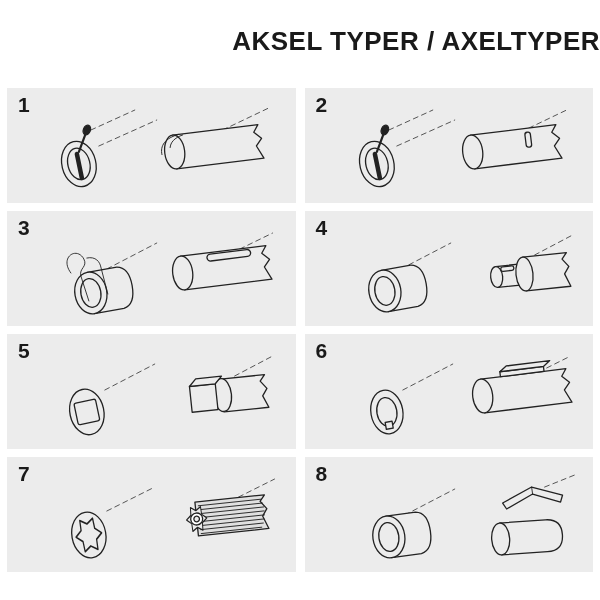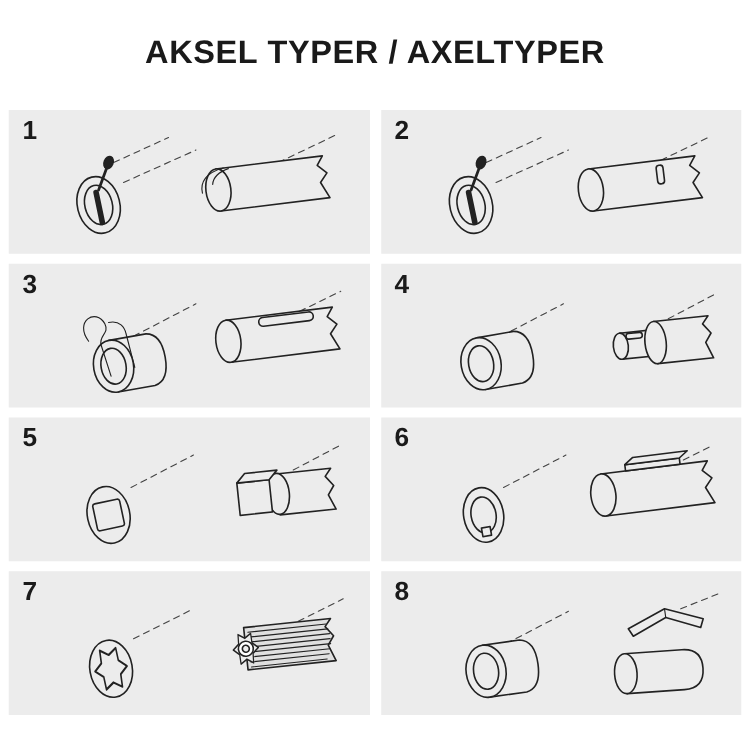--- a/index.html
+++ b/index.html
@@ -1,17 +1,17 @@
 <!DOCTYPE html>
 <html><head>
 <meta charset="utf-8">
 <style>
   html,body{margin:0;padding:0;background:#fff;}
   .page{position:relative;width:600px;height:600px;background:#ffffff;font-family:"Liberation Sans",sans-serif;overflow:hidden;}
-  .title{position:absolute;top:26px;left:0;width:100%;text-align:center;font-size:26px;font-weight:700;letter-spacing:.5px;color:#1a1a1a;}
+  .title{position:absolute;top:26px;left:0;width:100%;text-align:right;font-size:26px;font-weight:700;letter-spacing:.5px;color:#1a1a1a;}
   .grid{position:absolute;top:88px;left:7px;right:7px;display:grid;grid-template-columns:1fr 1fr;gap:8px 9px;grid-auto-rows:115px;}
   .cell{position:relative;background:#ececec;}
   .num{position:absolute;top:5px;left:11px;font-size:21px;font-weight:700;color:#1a1a1a;z-index:2;}
   .art{position:absolute;left:0;top:0;width:100%;height:100%;}
   .ink{stroke:#222;fill:#ececec;stroke-width:1.3;stroke-linejoin:round;stroke-linecap:round;}
   .leader{stroke:#444;stroke-width:.9;fill:none;stroke-dasharray:5 4;}
   .thin{stroke-width:.9;fill:none;}
 </style>
 </head>
 <body>

